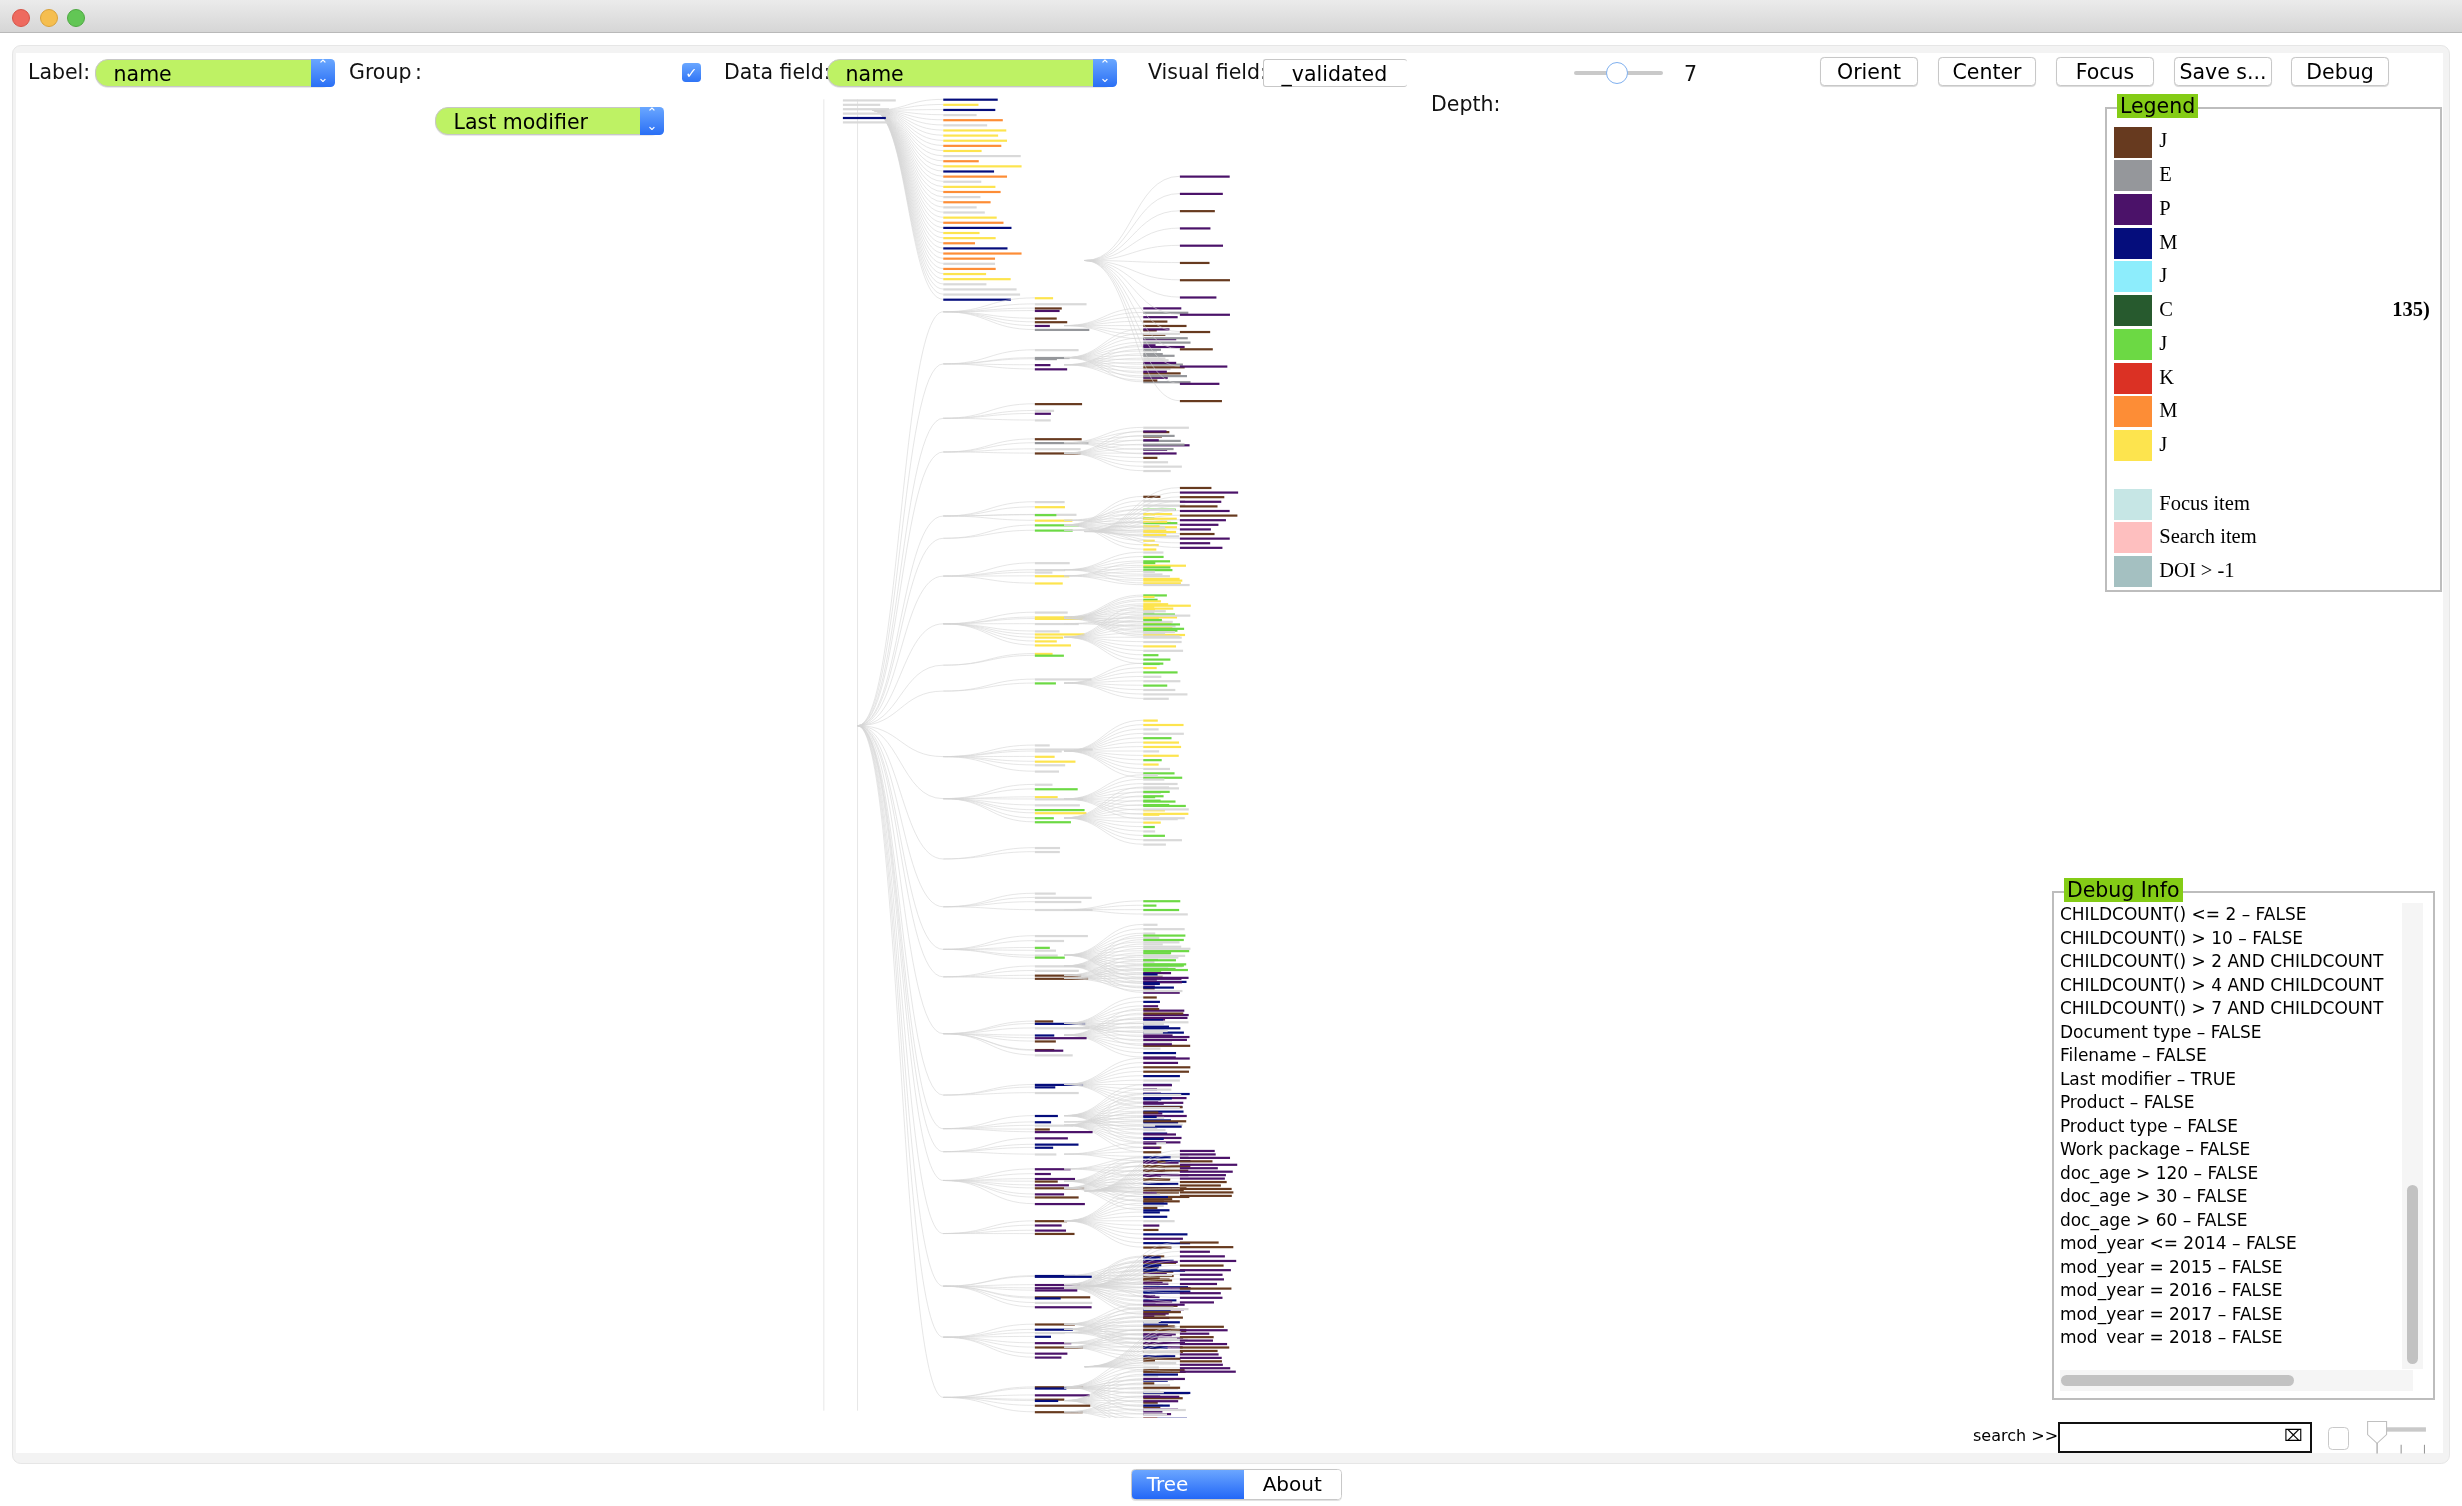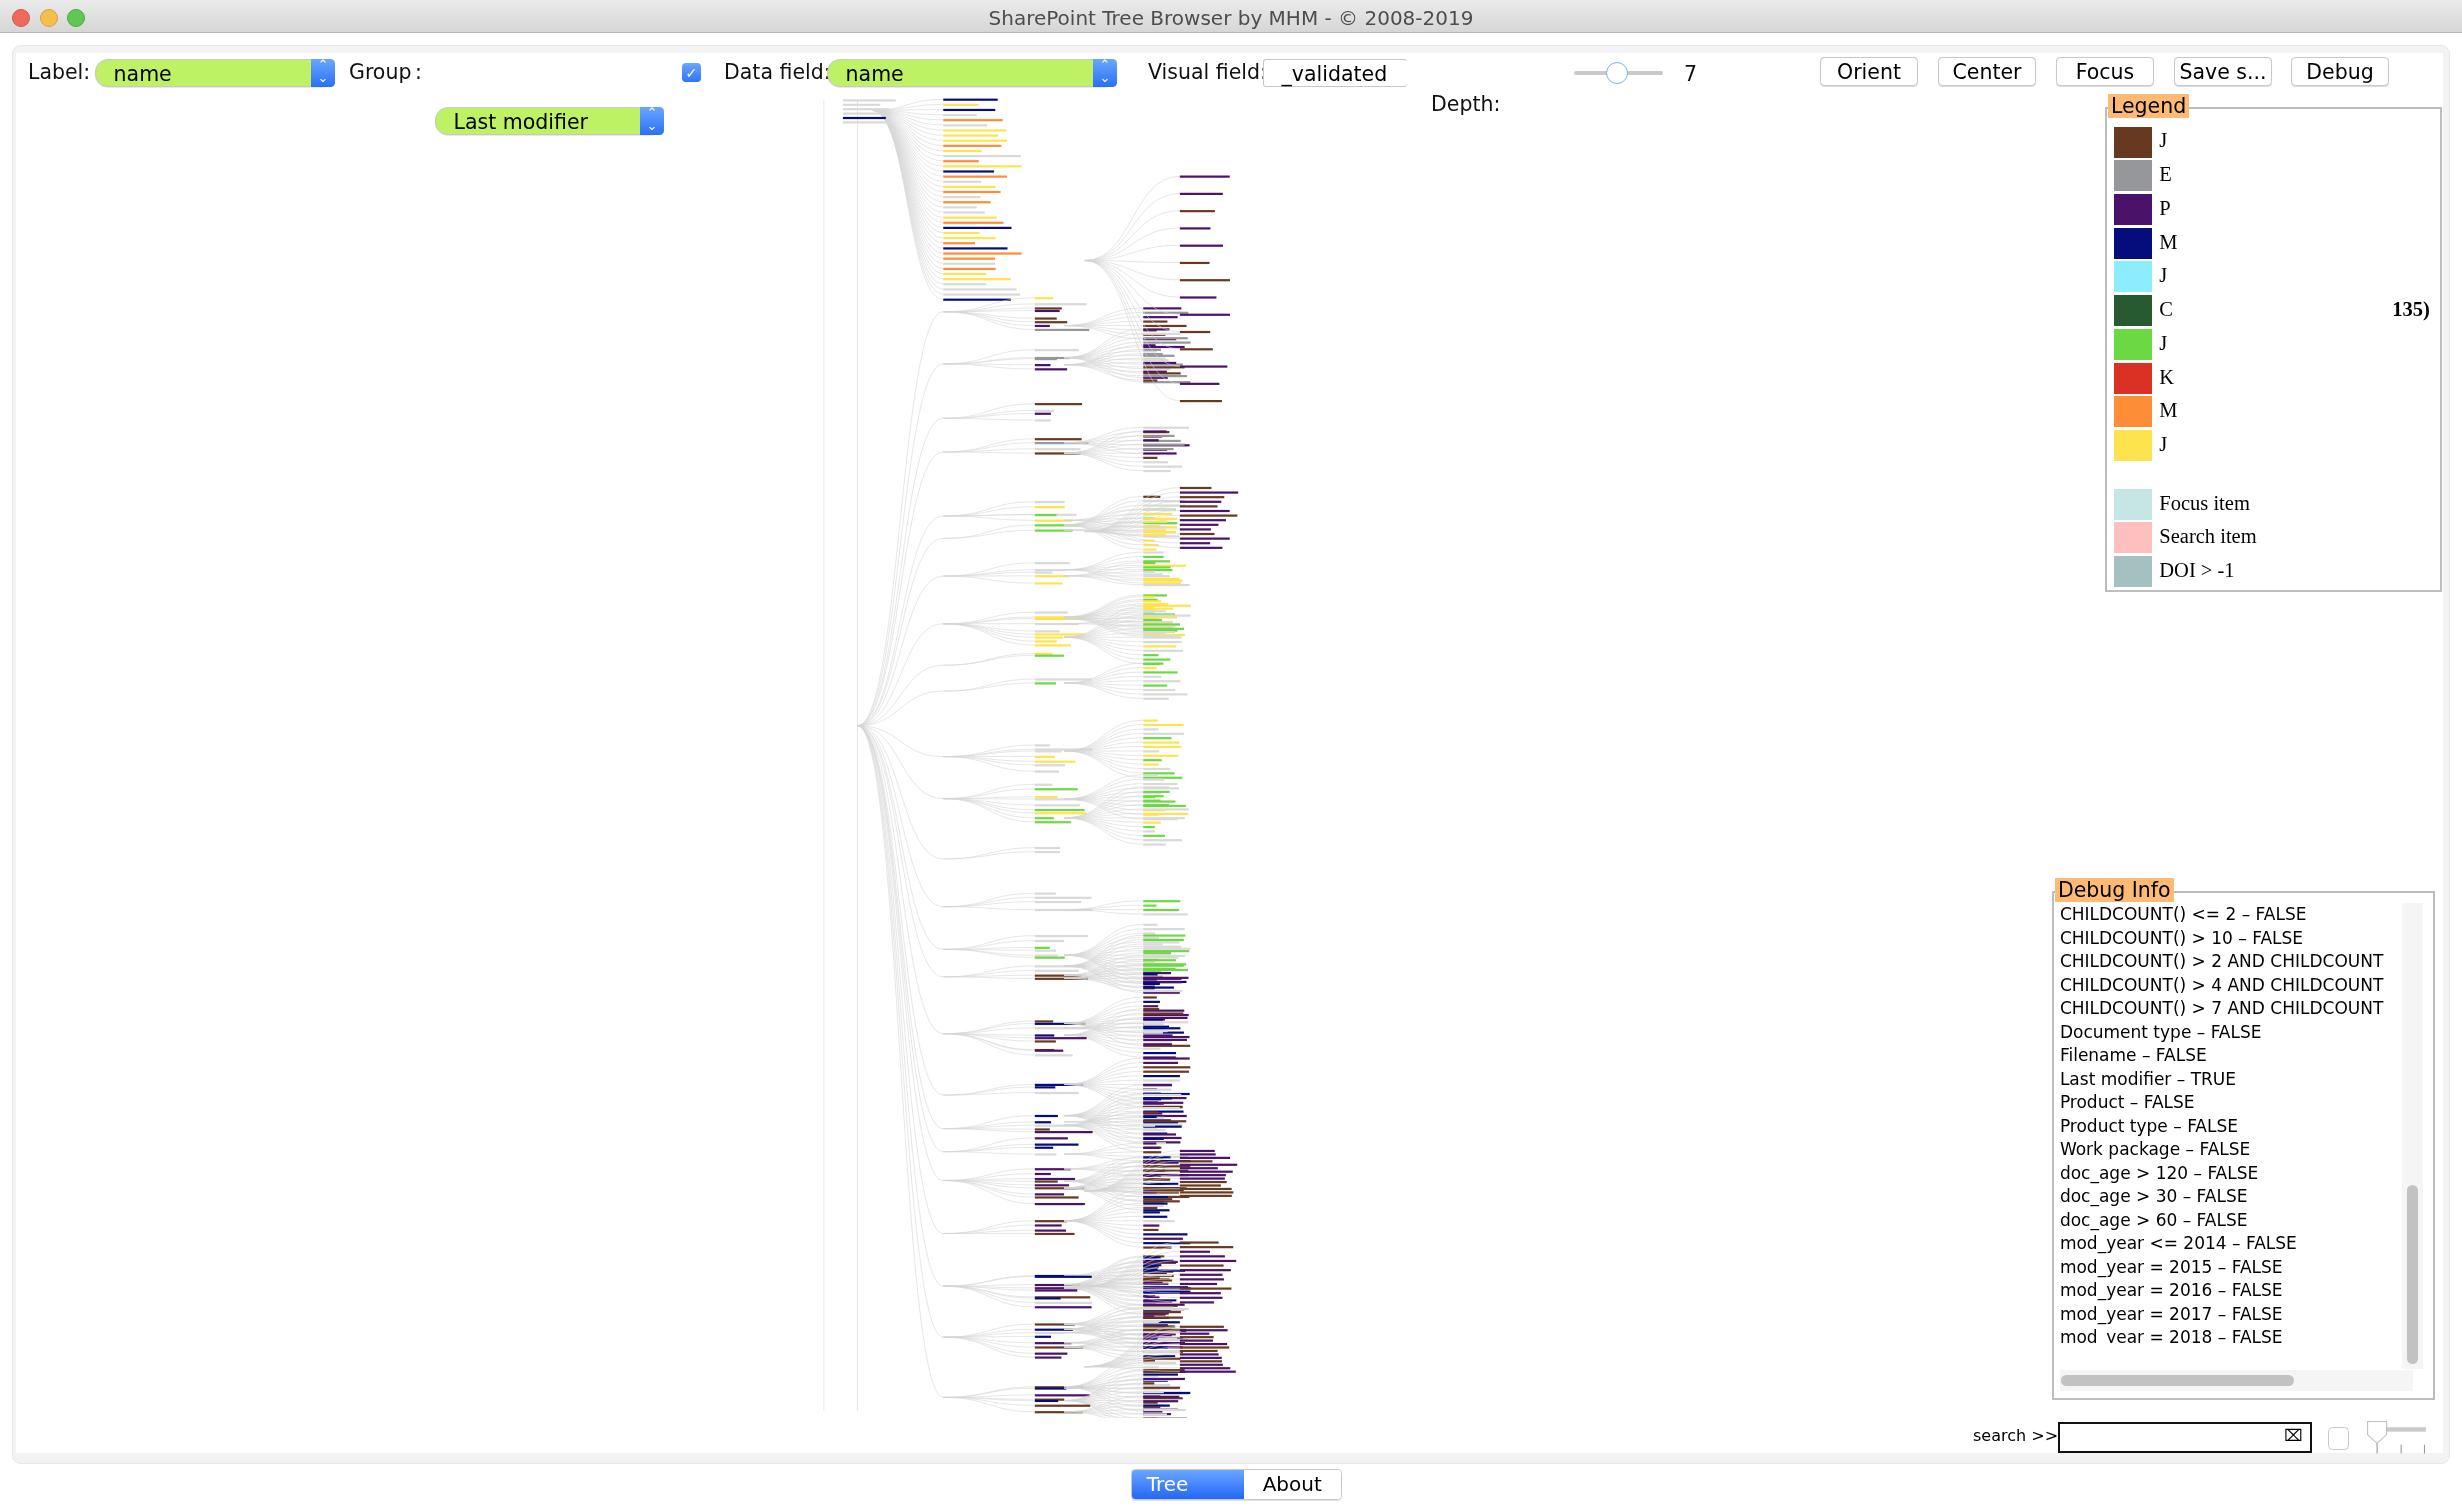--- a/index.html
+++ b/index.html
@@ -26,21 +26,21 @@
   .checkbox { position:absolute; width:19px; height:19px; border-radius:3.7px;
     background:linear-gradient(#6aa7ff,#2f74f6); color:#fff; font-size:14.7px; text-align:center; line-height:19px; }
   .textfield { position:absolute; height:28px; background:#fff; border:0.7px solid #c7c7c7; border-radius:2.9px; font-size:20.5px; box-sizing:border-box; }
   .textfield span { position:absolute; left:17.6px; top:1.5px; }
   .slider-track { position:absolute; height:4.4px; background:#c9c9c9; border-radius:2.2px; }
   .slider-thumb { position:absolute; width:22px; height:22px; border-radius:50%; background:#fff; border:1.5px solid #7fb0ef; box-sizing:border-box; }
   .btn { position:absolute; height:29px; background:#fff; border:0.7px solid #c8c8c8; border-radius:4.4px;
     box-shadow:0 0.7px 0.7px rgba(0,0,0,0.15); font-size:20.5px; text-align:center; line-height:28px; box-sizing:border-box; }
 
   .groupbox { position:absolute; border:2.2px solid #bdbdbd; box-sizing:border-box; background:#fff; }
-  .groupbox .gtitle { position:absolute; top:-14.7px; left:1px; background:#fdba74; padding:0 2.9px; font-size:20.5px; }
+  .groupbox .gtitle { position:absolute; top:-14.7px; left:10px; background:#84cc16; padding:0 2.9px; font-size:20.5px; }
 
   .legend-row { position:absolute; left:7.3px; height:31px; }
   .legend-row .sw { position:absolute; left:0; top:0; width:38px; height:31px; }
   .legend-row .nm { position:absolute; left:45px; top:2.9px; font-family:"Liberation Serif", serif; font-size:20.5px; white-space:nowrap; }
   .legend-row .rt { position:absolute; left:278px; top:2.9px; font-family:"Liberation Serif", serif; font-size:20.5px;font-weight:bold; }
 
   .debug-text { position:absolute; left:5.9px; top:10.3px; width:353px; height:440px; overflow:hidden; font-size:17px; line-height:23.5px; white-space:nowrap; }
   .vscroll { position:absolute; right:10.3px; top:10.3px; width:20.5px; height:466px; background:#f5f5f5; }
   .vscroll .thumb { position:absolute; left:4.4px; top:282px; width:11.7px; height:179px; background:#c2c2c2; border-radius:5.9px; }
   .hscroll { position:absolute; left:5.9px; bottom:7.3px; width:353px; height:20.5px; background:#f5f5f5; }
@@ -59,21 +59,20 @@
 
   .tree { position:absolute; left:806px; top:92px; width:528px; height:1326px; }
 </style>
 </head>
 <body>
 
 <div class="titlebar">
   <div class="traffic t-close"></div>
   <div class="traffic t-min"></div>
   <div class="traffic t-max"></div>
-  <div class="title">SharePoint Tree Browser by MHM - © 2008-2019</div>
 </div>
 
 <div class="panel"></div>
 <div class="panel-inner"></div>
 
 <span class="lbl" style="left:28px;top:60px;">Label:</span>
 <div class="select" style="left:95px;top:59px;width:240px;">
   <span class="val">name</span>
   <span class="arrow">⌃<br>⌄</span>
 </div>

